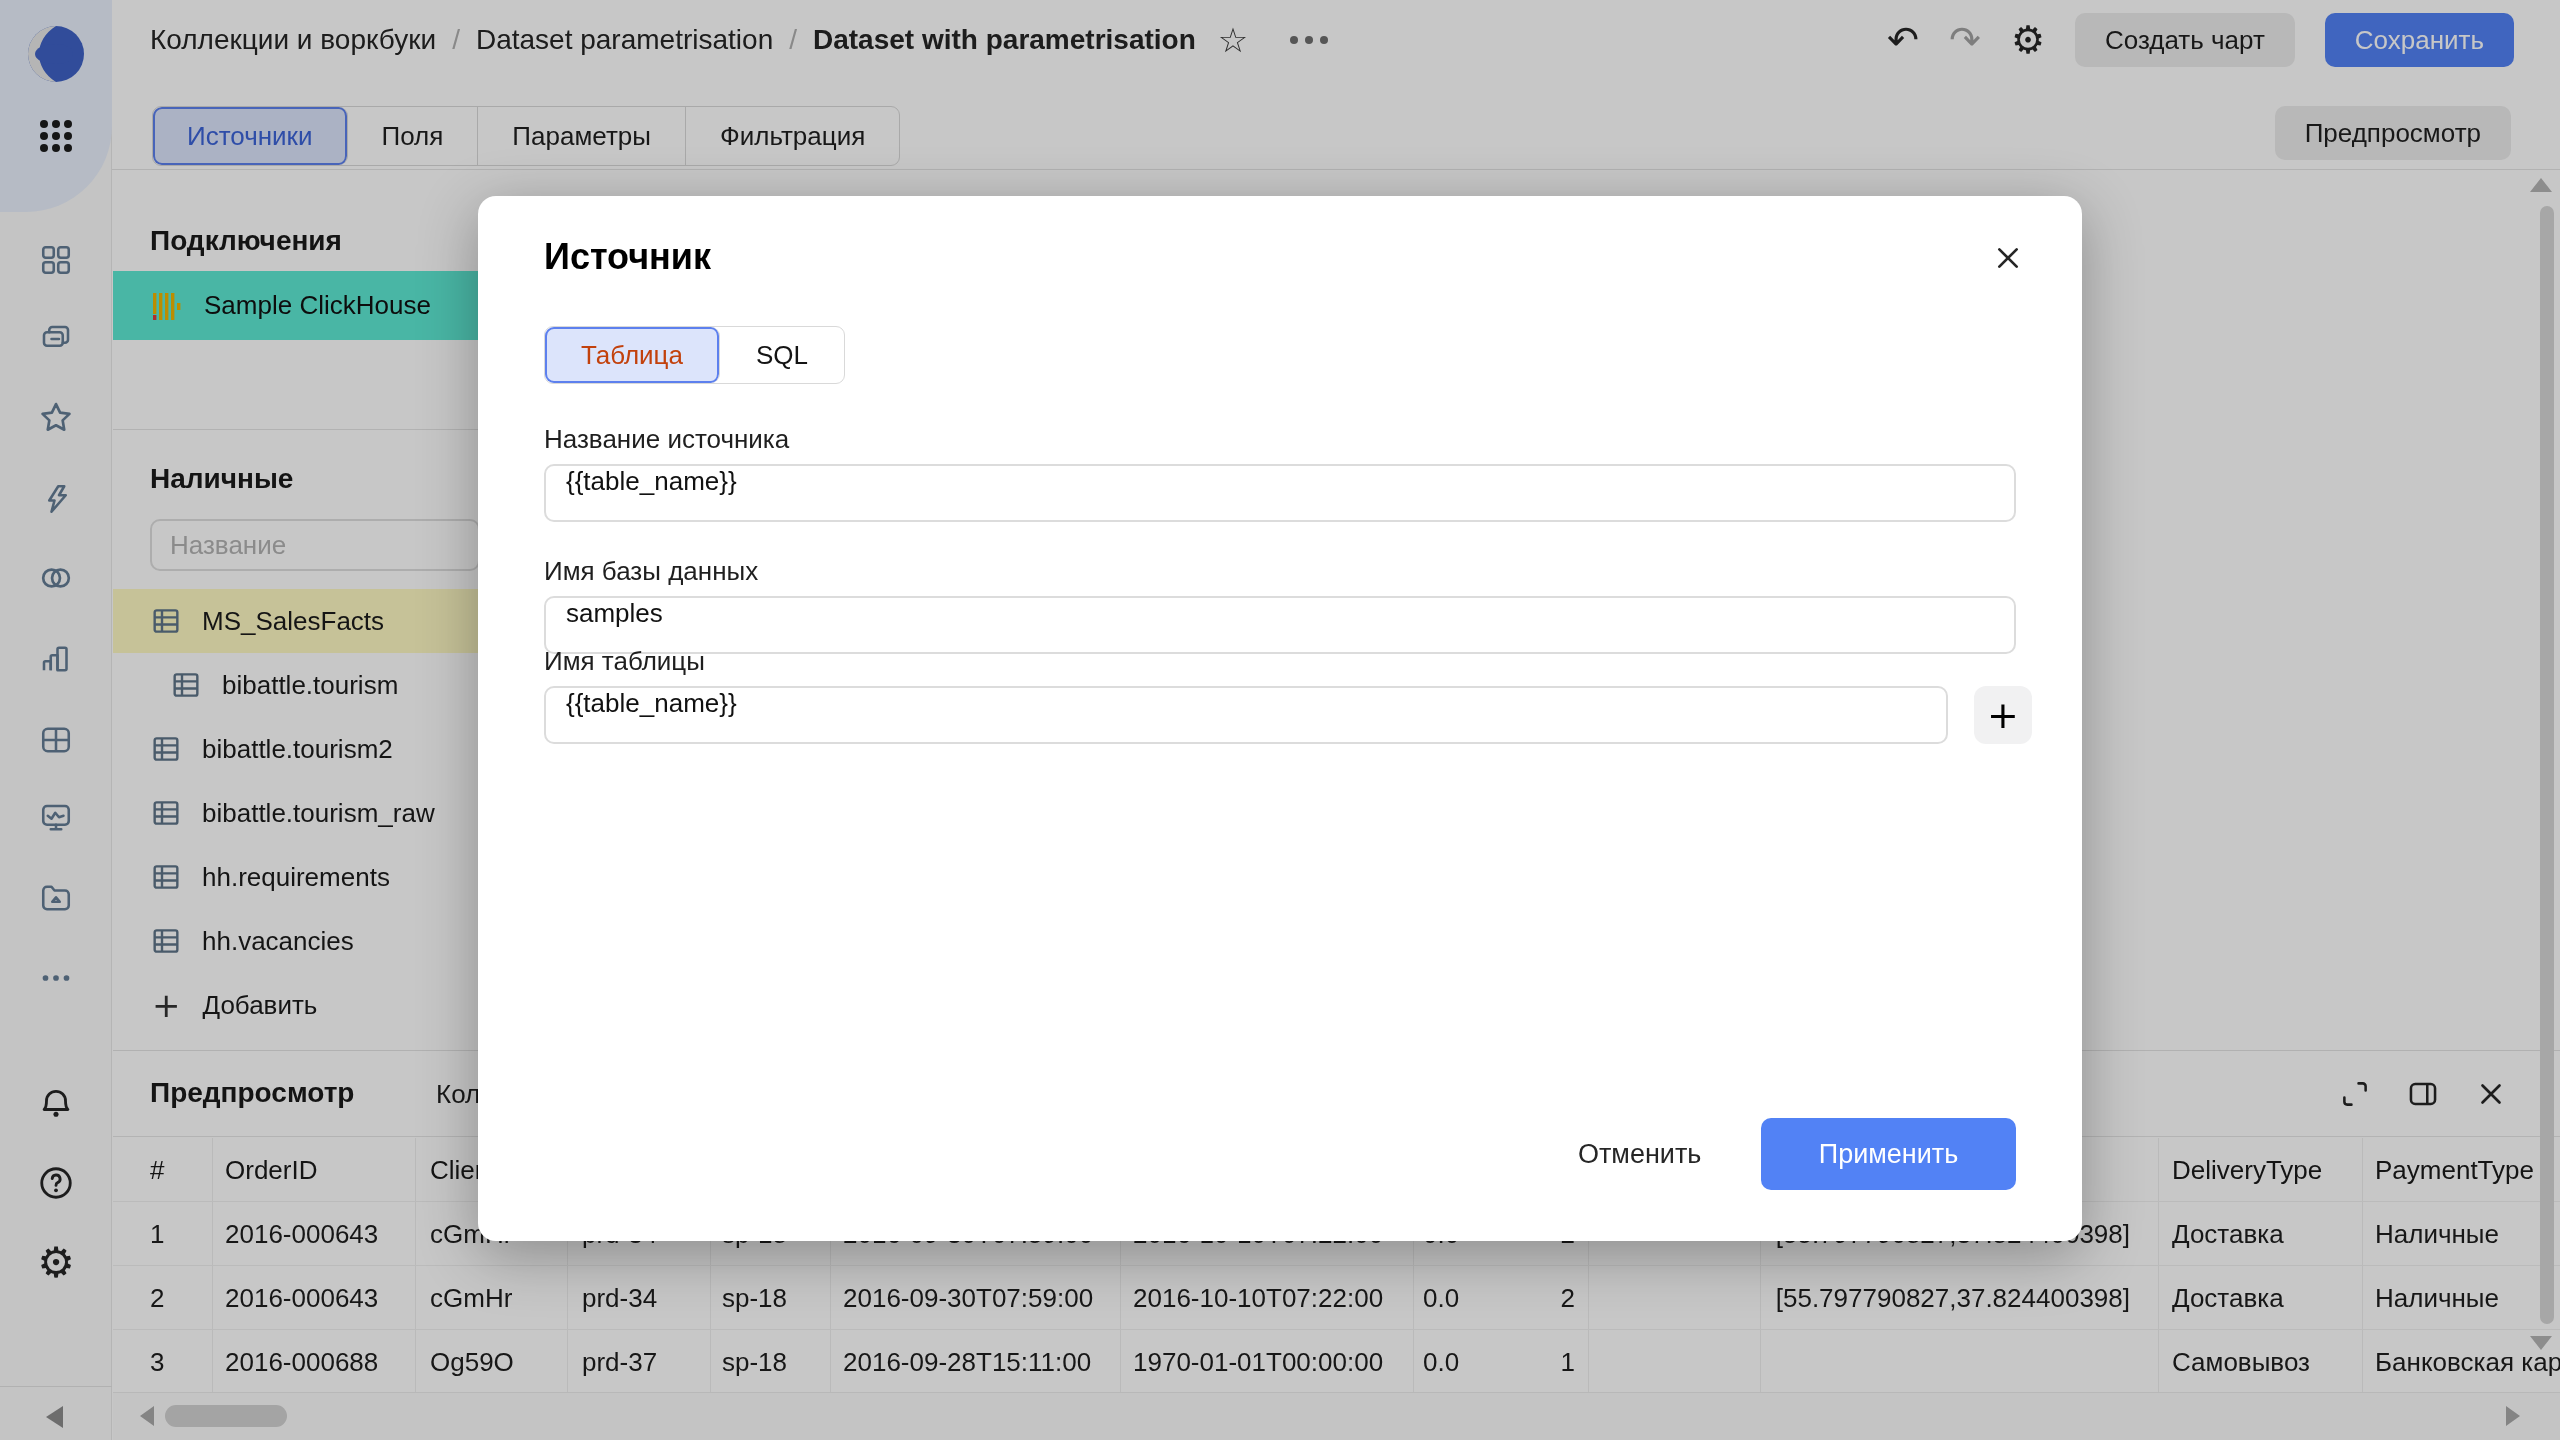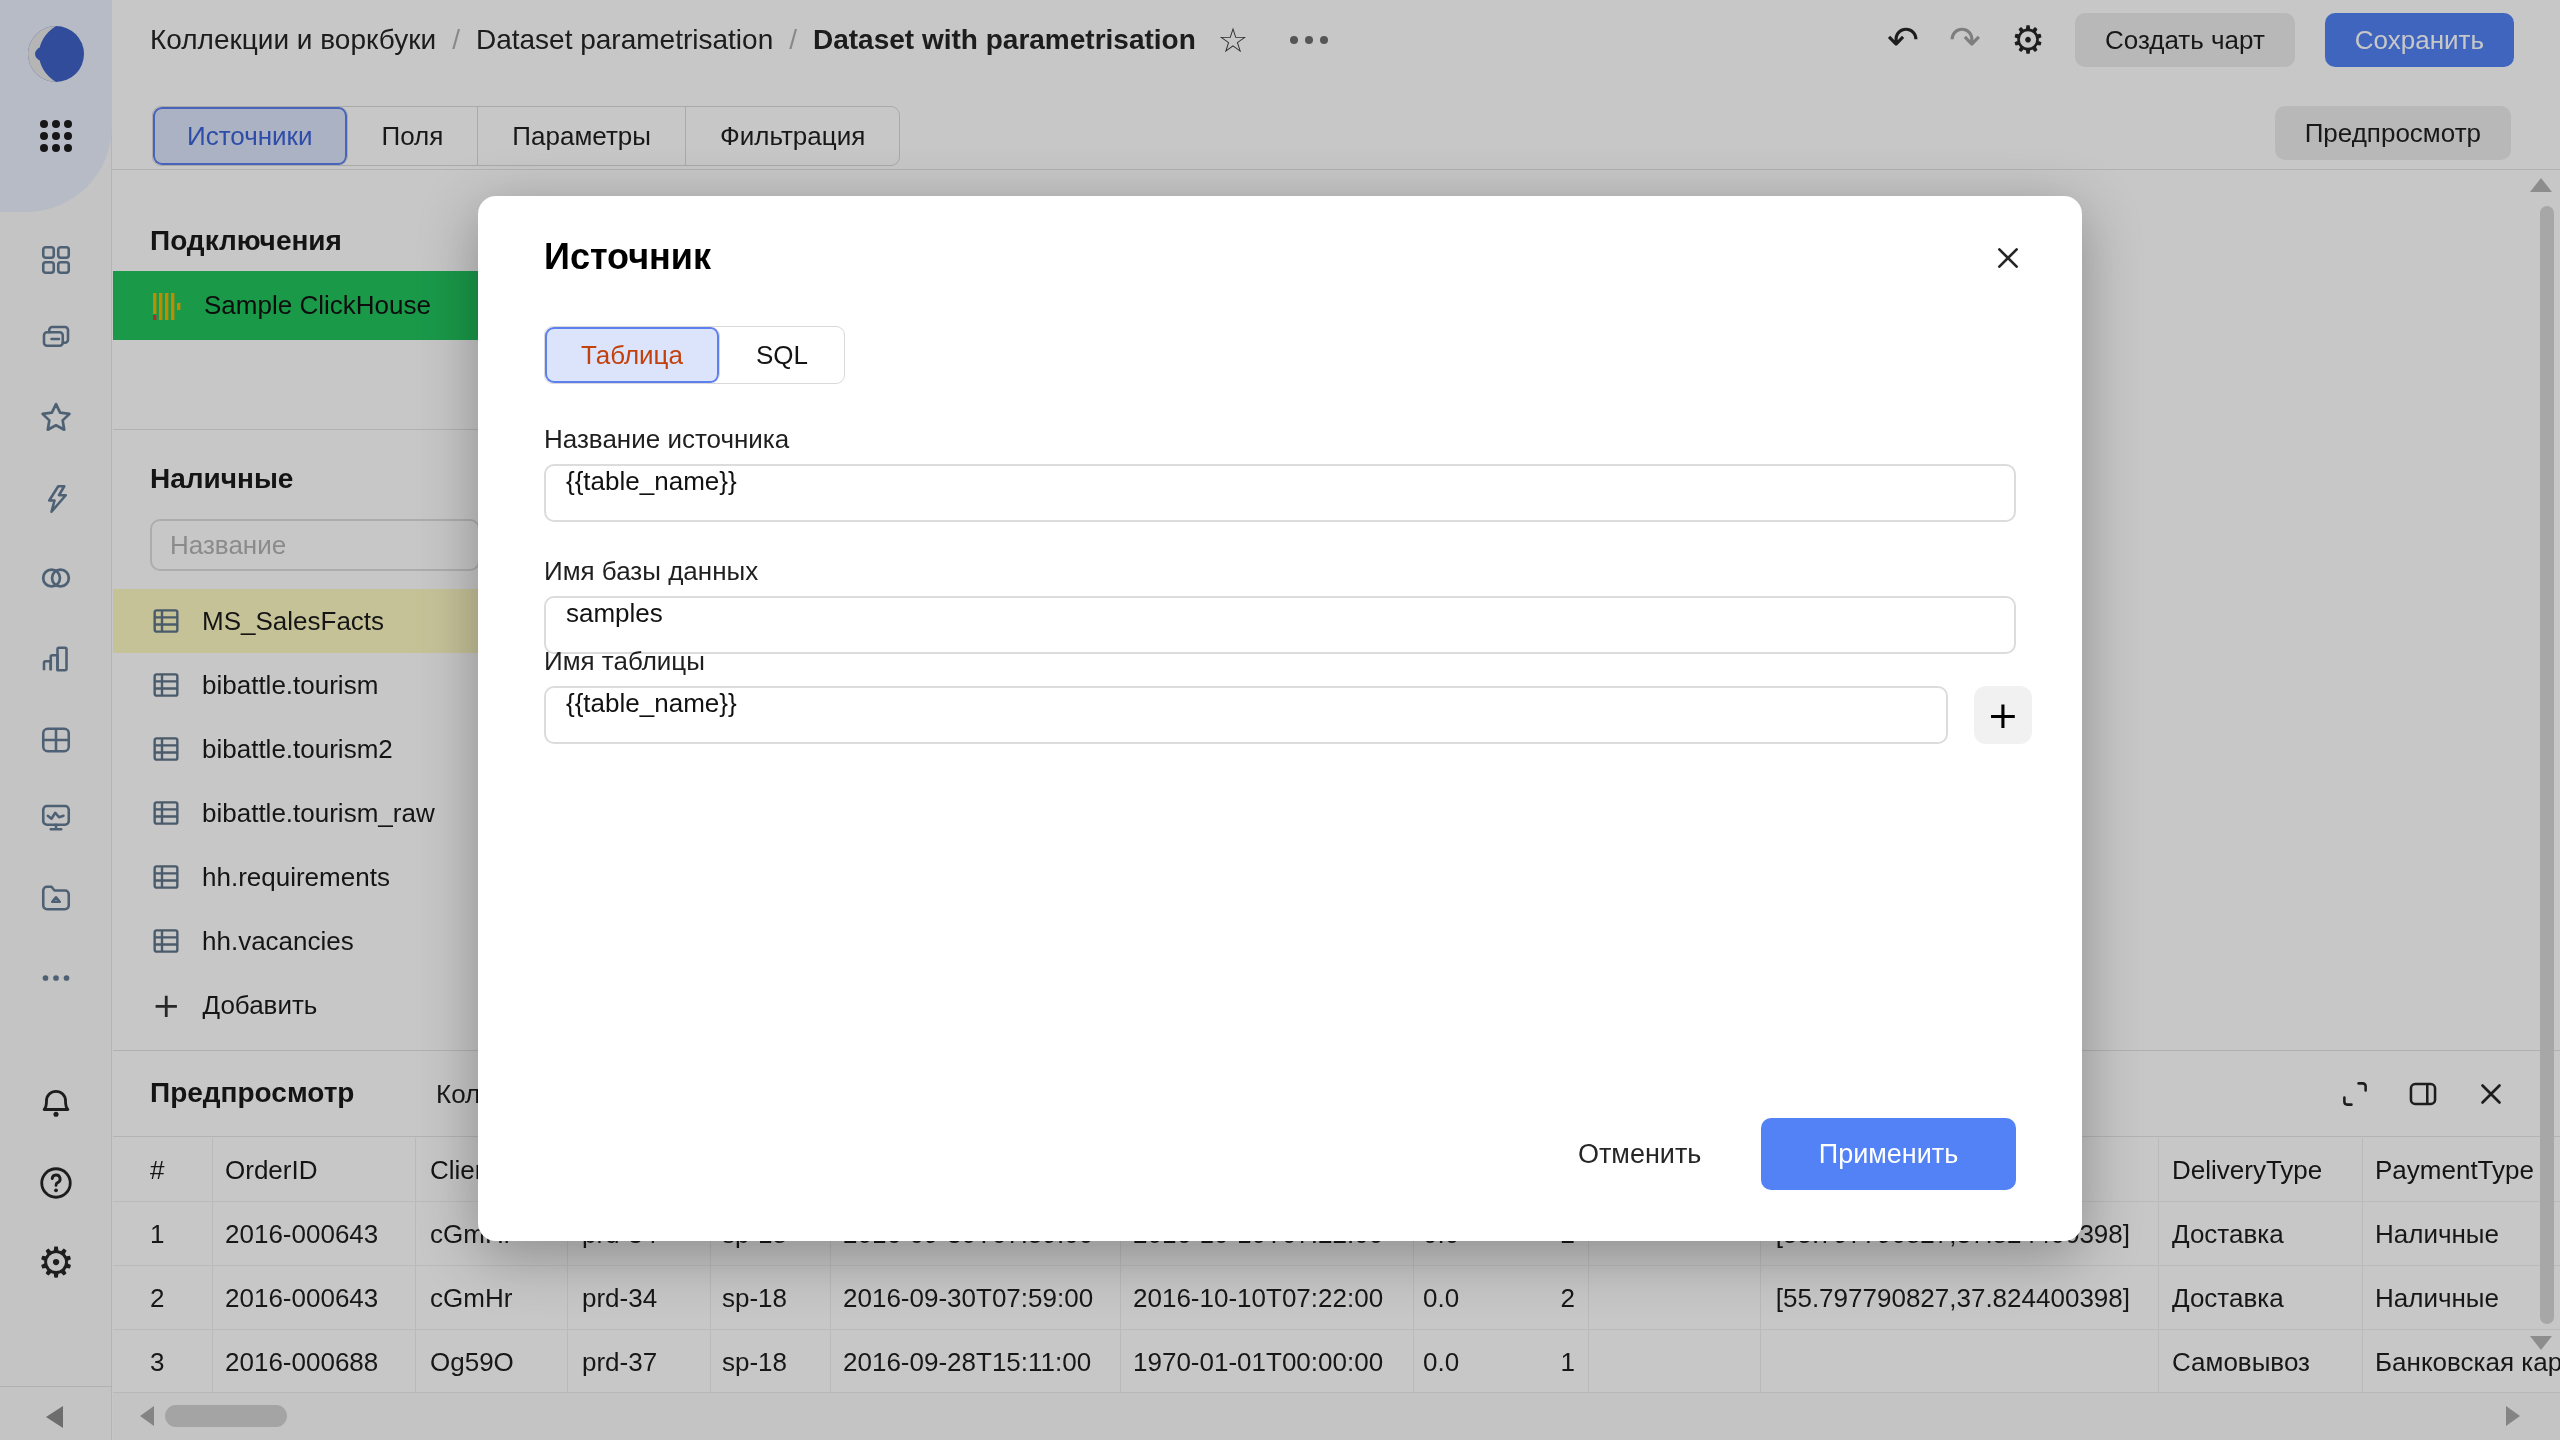--- a/index.html
+++ b/index.html
@@ -39,21 +39,21 @@
   .seg { position:absolute; left:40px; top:26px; height:60px; display:flex; border:1px solid #d9d9d9; border-radius:9px; overflow:hidden; background:#fff; }
   .seg-tab { display:flex; align-items:center; justify-content:center; padding:0 34px; font-size:26px; color:#1f1f1f;
              border-right:1px solid #d9d9d9; cursor:pointer; }
   .seg-tab:last-child { border-right:none; }
   .seg-tab.active { background:#dce4fb; color:#3b63d8; box-shadow:inset 0 0 0 2px #5d80ee; border-radius:9px; }
   .preview-btn { position:absolute; right:49px; top:26px; }
 
   
   .panel { position:absolute; left:113px; top:171px; width:380px; height:879px; background:#fff; }
   .sec-title { position:absolute; left:37px; font-size:28px; font-weight:700; color:#1a1a1a; }
-  .conn-row { position:absolute; left:0; top:100px; width:380px; height:69px; background:#22c55e; display:flex; align-items:center; cursor:pointer; }
+  .conn-row { position:absolute; left:0; top:100px; width:380px; height:69px; background:#5eead4; display:flex; align-items:center; cursor:pointer; }
   .conn-row .ch-ic { margin-left:37px; }
   .conn-row span { margin-left:20px; font-size:26px; color:#111; }
   .panel-div { position:absolute; left:0; width:380px; height:1px; background:#e5e5e5; }
   .search-box { position:absolute; left:37px; top:348px; width:330px; height:52px; border:2px solid #dedede; border-radius:10px;
                 display:flex; align-items:center; }
   .search-box span { margin-left:18px; font-size:26px; color:#b3b3b3; }
   .tbl-row { position:absolute; left:0; width:380px; height:64px; display:flex; align-items:center; cursor:pointer; }
   .tbl-row.hover { background:#fef9c3; }
   .tbl-row svg { margin-left:37px; flex:none; }
   .tbl-row span { margin-left:20px; font-size:26px; color:#1c1c1c; white-space:nowrap; }
@@ -287,21 +287,21 @@
     </div>
 
     <div id="tables-list">
         <div class="tbl-row hover" style="top: 418px;">
           <svg width="32" height="32" viewBox="0 0 24 24" fill="none" stroke="#5f7589" stroke-width="1.8">
             <rect x="3.5" y="4" width="17" height="16" rx="1.5"></rect>
             <path d="M3.5 9.3h17M3.5 14.6h17M9 4v16"></path>
           </svg>
           <span>MS_SalesFacts</span>
         </div>
-        <div class="tbl-row" style="top: 482px;">
+        <div class="tbl-row" style="top: 482px; margin-left: 20px;">
           <svg width="32" height="32" viewBox="0 0 24 24" fill="none" stroke="#5f7589" stroke-width="1.8">
             <rect x="3.5" y="4" width="17" height="16" rx="1.5"></rect>
             <path d="M3.5 9.3h17M3.5 14.6h17M9 4v16"></path>
           </svg>
           <span>bibattle.tourism</span>
         </div>
         <div class="tbl-row" style="top: 546px;">
           <svg width="32" height="32" viewBox="0 0 24 24" fill="none" stroke="#5f7589" stroke-width="1.8">
             <rect x="3.5" y="4" width="17" height="16" rx="1.5"></rect>
             <path d="M3.5 9.3h17M3.5 14.6h17M9 4v16"></path>

